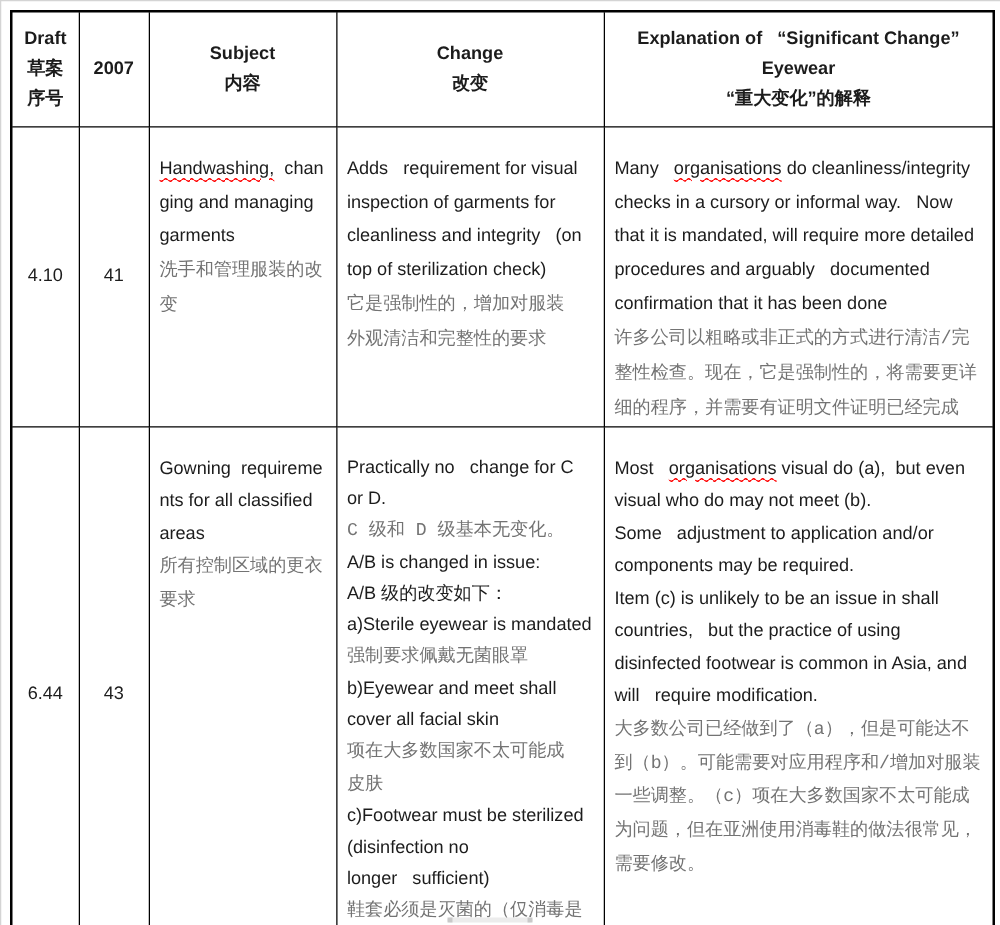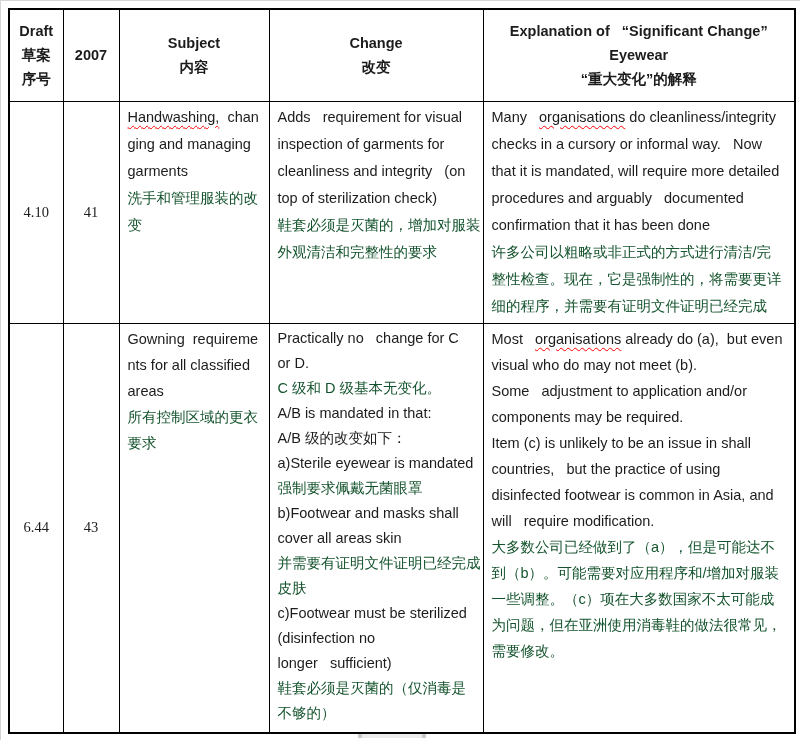--- a/index.html
+++ b/index.html
@@ -14,28 +14,28 @@
   td { border:1px solid #000; vertical-align:top; overflow:hidden; }
 
   
   tr.hdr { height:92px; }
   td.hcell { vertical-align:middle; text-align:center; font-weight:700; font-size:14.5px; }
   td.hcell .line { line-height:24px; white-space:pre; }
 
   
   tr.r1 { height:222px; }
   tr.r2 { height:410px; }
-  td.num { vertical-align:middle; text-align:center; font-size:14.5px;font-family:Liberation Serif, serif; }
-  td.body { padding:2px 5px 0 8px; font-size:14.5px;margin-left:32px; }
+  td.num { vertical-align:middle; text-align:center; font-size:14.5px; }
+  td.body { padding:20px 5px 0 8px; font-size:14.5px;margin-left:32px; }
   td.body .line { white-space:pre; }
   tr.r1 td.body .line { line-height:27px; }
   tr.r2 td.body .line { line-height:26px; }
   tr.r2 td.change-cell .line { line-height:25px; }
 
-  .blue { color:#14532d; }
+  .blue { color:#737373;font-family:Liberation Mono, monospace; }
   .sq { text-decoration-line:underline; text-decoration-style:wavy;
         text-decoration-color:#f00; text-decoration-thickness:1px; text-underline-offset:3px; }
 
   .page-artifact { position:absolute; left:358px; top:734px; width:68px; height:4px;
                    background:#ececec; border-radius:2px; }
   .page-artifact::before, .page-artifact::after {
       content:""; position:absolute; top:0; width:4px; height:4px; background:#c9c9c9; }
   .page-artifact::before { left:0; } .page-artifact::after { right:0; }
 </style>
 </head>
@@ -84,21 +84,21 @@
           <div class="line"><span>ging and managing</span></div>
           <div class="line"><span>garments</span></div>
           <div class="line"><span class="blue">洗手和管理服装的改</span></div>
           <div class="line"><span class="blue">变</span></div>
         </td>
     <td class="body change-cell">
           <div class="line"><span>Adds   requirement for visual</span></div>
           <div class="line"><span>inspection of garments for</span></div>
           <div class="line"><span>cleanliness and integrity   (on</span></div>
           <div class="line"><span>top of sterilization check)</span></div>
-          <div class="line"><span class="blue">鞋套必须是灭菌的，增加对服装</span></div>
+          <div class="line"><span class="blue">它是强制性的，增加对服装</span></div>
           <div class="line"><span class="blue">外观清洁和完整性的要求</span></div>
         </td>
     <td class="body">
           <div class="line"><span>Many   </span><span class="sq">organisations</span><span> do cleanliness/integrity</span></div>
           <div class="line"><span>checks in a cursory or informal way.   Now</span></div>
           <div class="line"><span>that it is mandated, will require more detailed</span></div>
           <div class="line"><span>procedures and arguably   documented</span></div>
           <div class="line"><span>confirmation that it has been done</span></div>
           <div class="line"><span class="blue">许多公司以粗略或非正式的方式进行清洁/完</span></div>
           <div class="line"><span class="blue">整性检查。现在，它是强制性的，将需要更详</span></div>
@@ -112,36 +112,36 @@
           <div class="line"><span>Gowning  requireme</span></div>
           <div class="line"><span>nts for all classified</span></div>
           <div class="line"><span>areas</span></div>
           <div class="line"><span class="blue">所有控制区域的更衣</span></div>
           <div class="line"><span class="blue">要求</span></div>
         </td>
     <td class="body change-cell">
           <div class="line"><span>Practically no   change for C</span></div>
           <div class="line"><span>or D.</span></div>
           <div class="line"><span class="blue">C 级和 D 级基本无变化。</span></div>
-          <div class="line"><span>A/B is mandated in that:</span></div>
+          <div class="line"><span>A/B is changed in issue:</span></div>
           <div class="line"><span>A/B 级的改变如下：</span></div>
           <div class="line"><span>a)Sterile eyewear is mandated</span></div>
           <div class="line"><span class="blue">强制要求佩戴无菌眼罩</span></div>
-          <div class="line"><span>b)Footwear and masks shall</span></div>
-          <div class="line"><span>cover all areas skin</span></div>
-          <div class="line"><span class="blue">并需要有证明文件证明已经完成</span></div>
+          <div class="line"><span>b)Eyewear and meet shall</span></div>
+          <div class="line"><span>cover all facial skin</span></div>
+          <div class="line"><span class="blue">项在大多数国家不太可能成</span></div>
           <div class="line"><span class="blue">皮肤</span></div>
           <div class="line"><span>c)Footwear must be sterilized</span></div>
           <div class="line"><span>(disinfection no</span></div>
           <div class="line"><span>longer   sufficient)</span></div>
           <div class="line"><span class="blue">鞋套必须是灭菌的（仅消毒是</span></div>
           <div class="line"><span class="blue">不够的）</span></div>
         </td>
     <td class="body">
-          <div class="line"><span>Most   </span><span class="sq">organisations</span><span> already do (a),  but even</span></div>
+          <div class="line"><span>Most   </span><span class="sq">organisations</span><span> visual do (a),  but even</span></div>
           <div class="line"><span>visual who do may not meet (b).</span></div>
           <div class="line"><span>Some   adjustment to application and/or</span></div>
           <div class="line"><span>components may be required.</span></div>
           <div class="line"><span>Item (c) is unlikely to be an issue in shall</span></div>
           <div class="line"><span>countries,   but the practice of using</span></div>
           <div class="line"><span>disinfected footwear is common in Asia, and</span></div>
           <div class="line"><span>will   require modification.</span></div>
           <div class="line"><span class="blue">大多数公司已经做到了（a），但是可能达不</span></div>
           <div class="line"><span class="blue">到（b）。可能需要对应用程序和/增加对服装</span></div>
           <div class="line"><span class="blue">一些调整。（c）项在大多数国家不太可能成</span></div>

